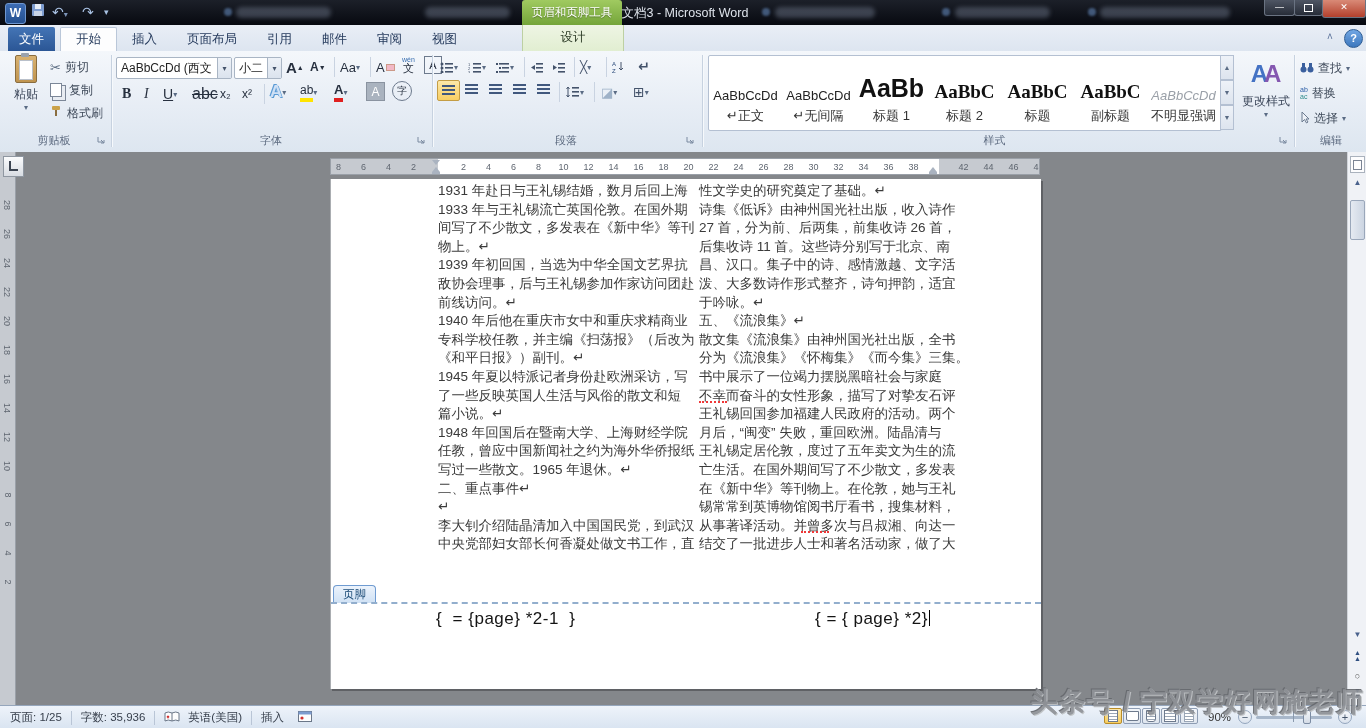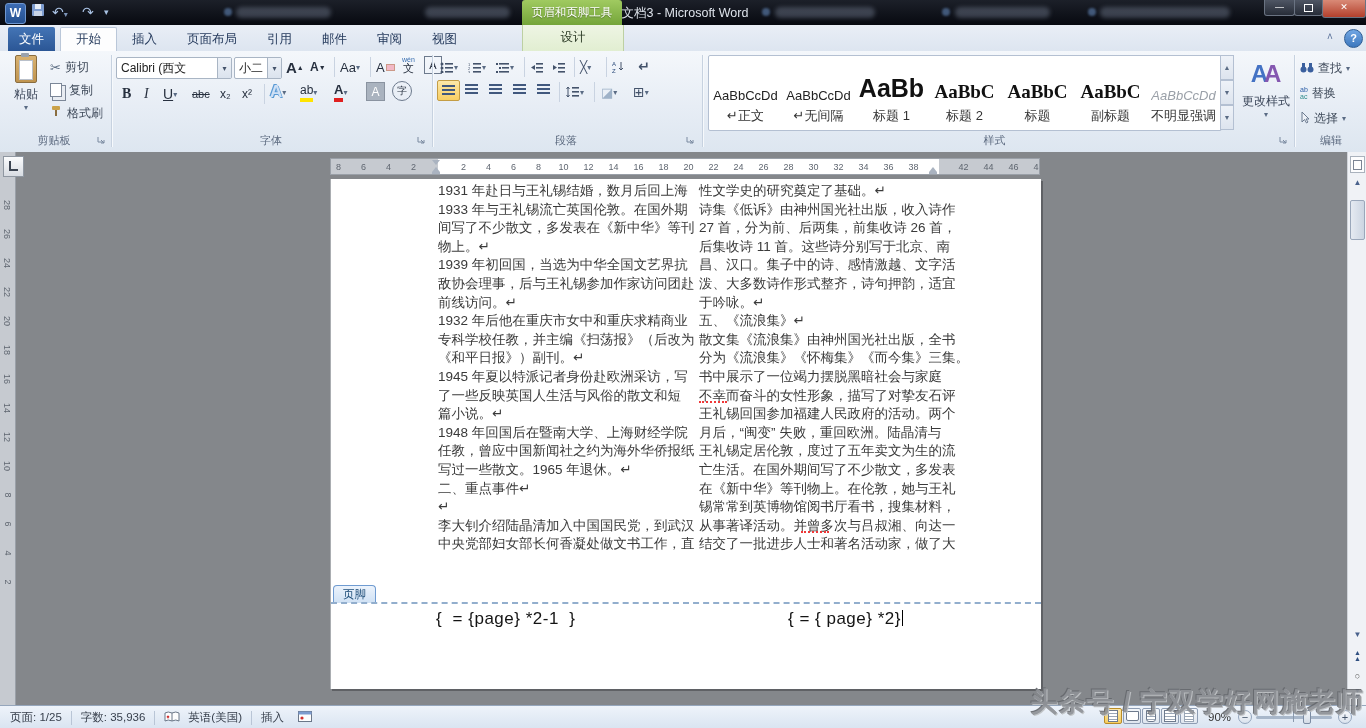--- a/index.html
+++ b/index.html
@@ -247,21 +247,21 @@
     <div class="glabel" style="left:0;width:108px;">剪贴板</div>
     <div class="launcher" style="left:96px;">
         <svg width="10" height="10">
           <path d="M2 2 v5 h5" stroke="#7a8aa0" fill="none"></path>
           <path d="M5 5 l3 3 M8 5 v3 h-3" stroke="#7a8aa0" fill="none"></path>
         </svg>
       </div>
     <div class="gsep" style="left:111px;"></div>
 
     <div class="cmb" style="left:116px;top:6px;width:114px;">
-      <span class="txt">Calibri (西文</span>
+      <span class="txt">AaBbCcDd (西文</span>
         <span class="arr">▾</span>
     </div>
     <div class="cmb" style="left:234px;top:6px;width:46px;">
       <span class="txt">小二</span>
         <span class="arr">▾</span>
     </div>
     <div class="fbtn" style="left:286px;top:5px;font-size:15px;font-weight:bold;">
         <span>A</span>
         <span style="font-size:7px;vertical-align:top;">▲</span>
       </div>
@@ -288,21 +288,21 @@
     <div class="fbtn" style="left:424px;top:5px;width:16px;height:16px;border:1px solid #6d7a8d;font-size:11px;">
         <span>A</span>
       </div>
 
     <div class="fbtn" style="left:122px;top:32px;font-weight:bold;font-family:'Liberation Serif',serif;font-size:14px;">B</div>
     <div class="fbtn" style="left:144px;top:32px;font-style:italic;font-family:'Liberation Serif',serif;font-size:14px;">I</div>
     <div class="fbtn" style="left:163px;top:32px;font-size:14px;">
         <span style="text-decoration:underline;">U</span>
         <span class="caret">▾</span>
       </div>
-    <div class="fbtn" style="left:192px;top:32px;font-size:11px;">
+    <div class="fbtn" style="left:192px;top:32px;font-size:16px;">
         <span style="text-decoration:line-through;">abc</span>
       </div>
     <div class="fbtn" style="left:220px;top:32px;font-size:12px;">x₂</div>
     <div class="fbtn" style="left:242px;top:32px;font-size:12px;">x²</div>
     <div class="sep2" style="left:264px;top:33px;"></div>
     <div class="fbtn" style="left:270px;top:30px;font-size:17px;font-weight:bold;color:#cfe0f5;text-shadow:0 0 1px #5b9bd5,1px 1px 0 #5b9bd5,-1px -1px 0 #5b9bd5;">
         <span>A</span>
         <span class="caret" style="text-shadow:none;">▾</span>
       </div>
     <div class="fbtn" style="left:300px;top:30px;font-size:12px;">
@@ -609,21 +609,21 @@
 
     <div class="page">
       <div class="doccol" style="left:107px;width:266px;">
           <div class="docline">1931 年赴日与王礼锡结婚，数月后回上海</div>
           <div class="docline">1933 年与王礼锡流亡英国伦敦。在国外期</div>
           <div class="docline">间写了不少散文，多发表在《新中华》等刊</div>
           <div class="docline">物上。↵</div>
           <div class="docline">1939 年初回国，当选为中华全国文艺界抗</div>
           <div class="docline">敌协会理事，后与王礼锡参加作家访问团赴</div>
           <div class="docline">前线访问。↵</div>
-          <div class="docline">1932 年后他在重庆市女中和重庆求精商业</div>
+          <div class="docline">1940 年后他在重庆市女中和重庆求精商业</div>
           <div class="docline">专科学校任教，并主编《扫荡报》（后改为</div>
           <div class="docline">《和平日报》）副刊。↵</div>
           <div class="docline">1945 年夏以特派记者身份赴欧洲采访，写</div>
           <div class="docline">了一些反映英国人生活与风俗的散文和短</div>
           <div class="docline">篇小说。↵</div>
           <div class="docline">1948 年回国后在暨南大学、上海财经学院</div>
           <div class="docline">任教，曾应中国新闻社之约为海外华侨报纸</div>
           <div class="docline">写过一些散文。1965 年退休。↵</div>
           <div class="docline">二、重点事件↵</div>
           <div class="docline">↵</div>
@@ -651,21 +651,21 @@
           <div class="docline">锡常常到英博物馆阅书厅看书，搜集材料，</div>
           <div class="docline">从事著译活动。并曾多次与吕叔湘、向达一</div>
           <div class="docline">结交了一批进步人士和著名活动家，做了大</div>
         </div>
       <div class="squig" style="left:368px;top:219px;width:28px;"></div>
       <div class="squig" style="left:470px;top:349px;width:28px;"></div>
 
       <div class="footer-tag">页脚</div>
       <div class="footer-dash"></div>
       <div class="fcode" style="left:105px;">{  = {page} *2-1  }</div>
-      <div class="fcode" style="left:457px;"><span>{ = { page} *2}</span><span class="cursor"></span></div>
+      <div class="fcode" style="left:484px;"><span>{ = { page} *2}</span><span class="cursor"></span></div>
     </div>
 
     <div class="scrollbar">
       <div class="sb-toggle">
           <div></div>
         </div>
       <div class="sb-btn" style="top:26px;font-size:8px;">▲</div>
       <div class="sb-thumb"></div>
       <div class="sb-btn" style="top:478px;font-size:8px;">▼</div>
       <div class="sb-btn" style="top:498px;font-size:7px;line-height:6px;color:#2f4f80;">▲<br>▲</div>

